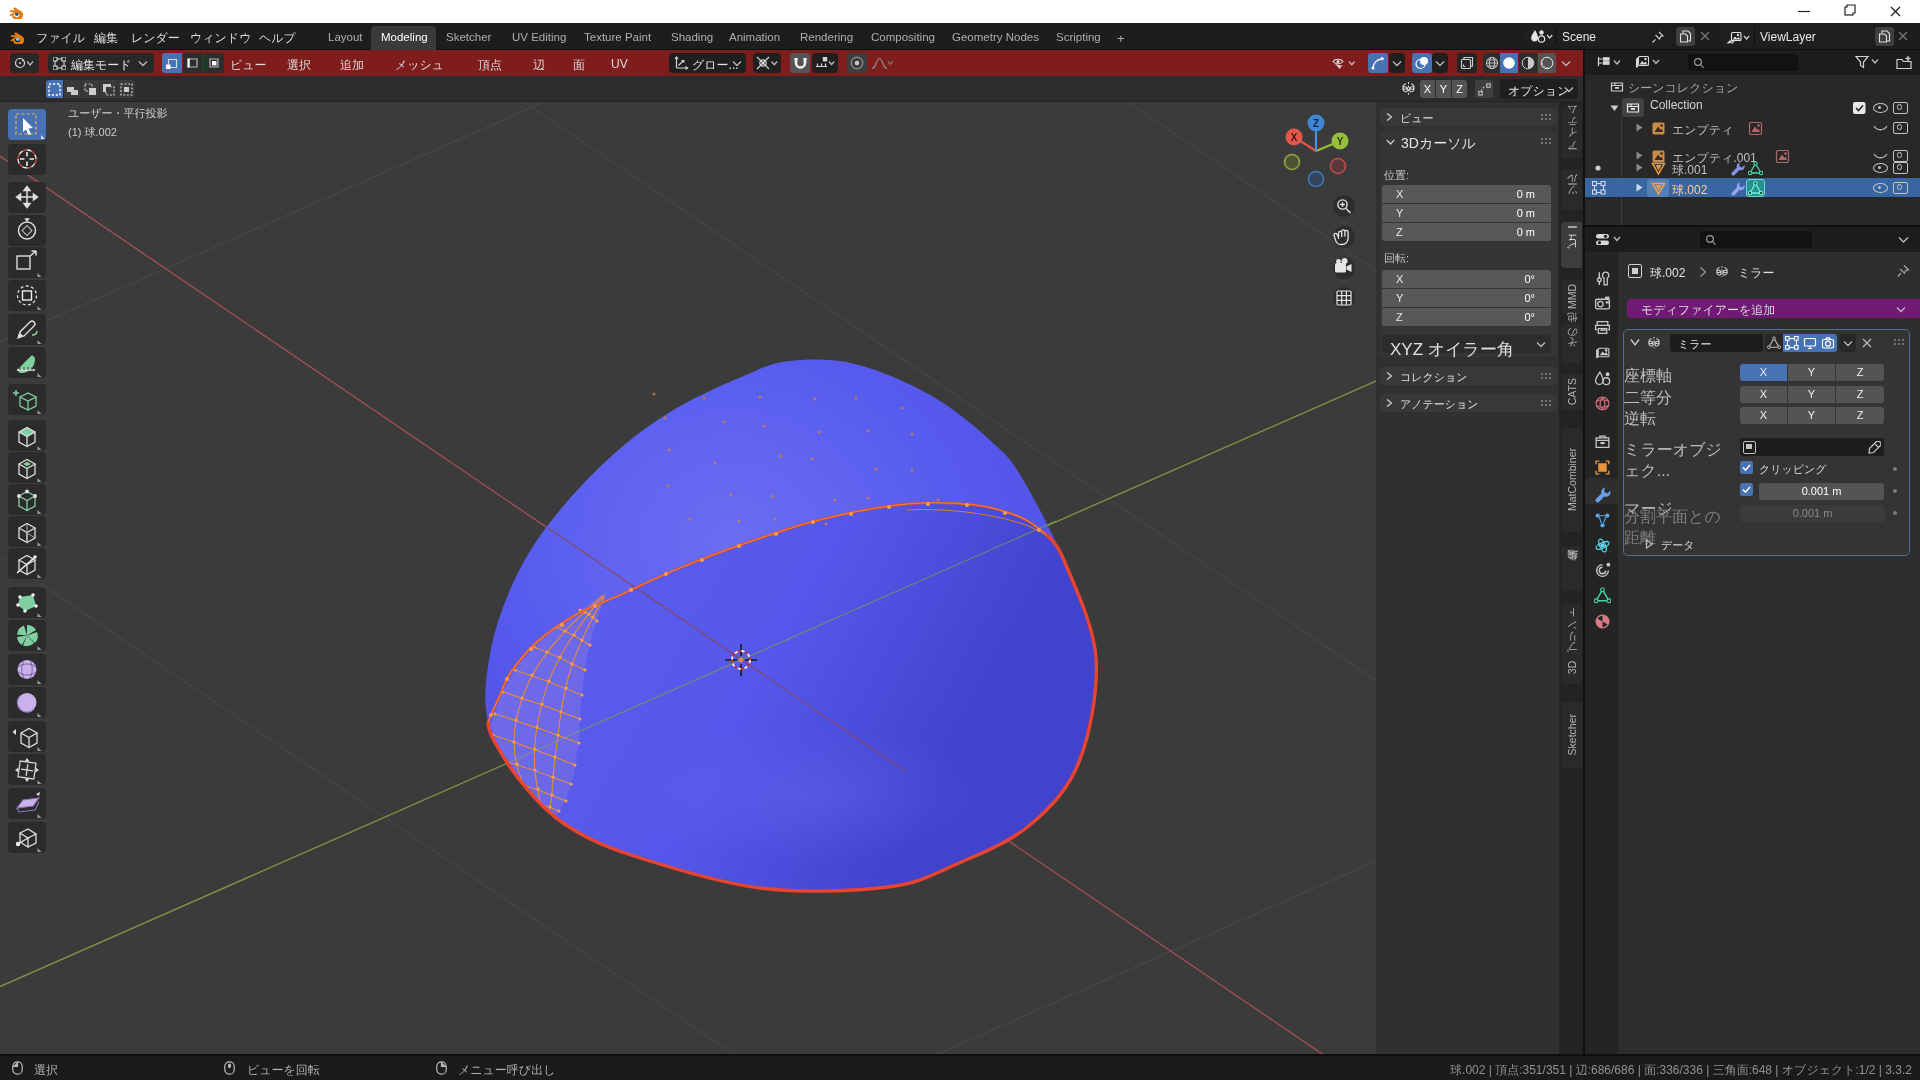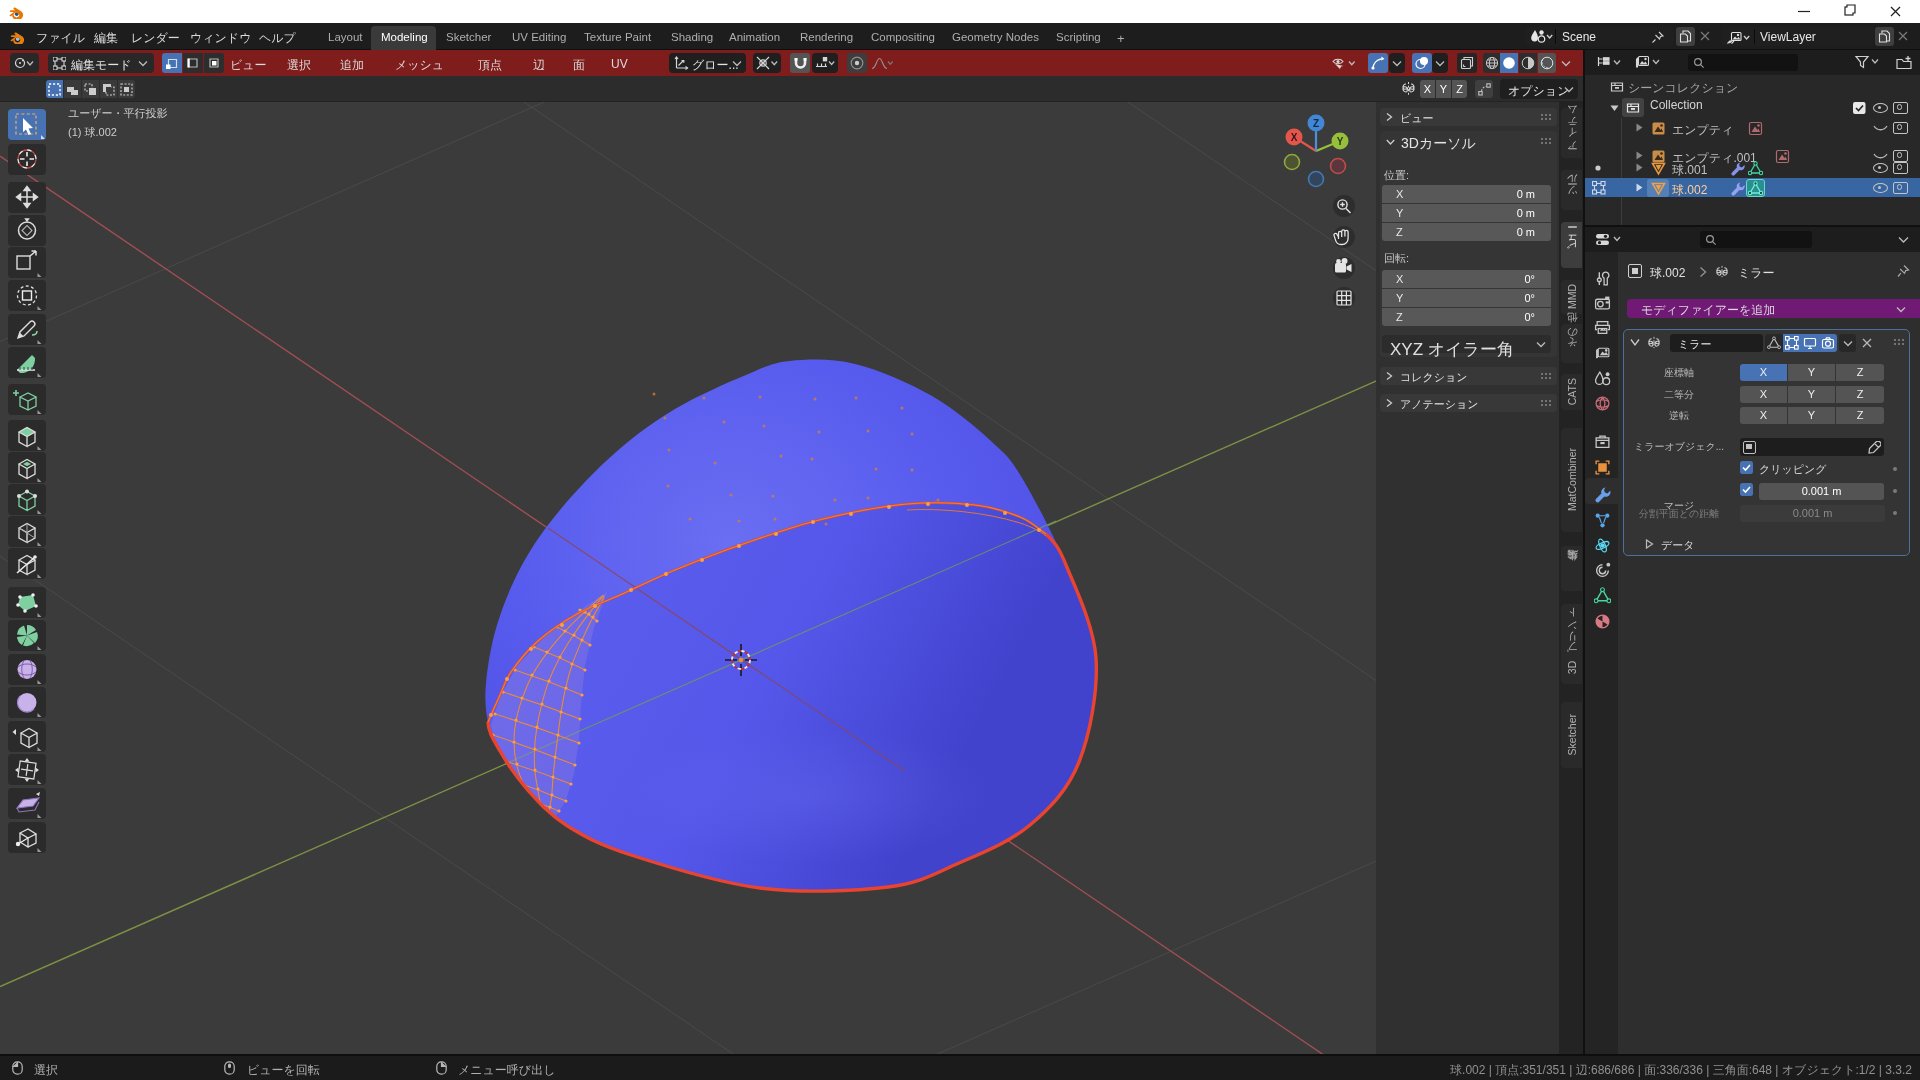--- a/index.html
+++ b/index.html
@@ -24,21 +24,21 @@
 .olrow{position:absolute;left:0;width:335px;height:19px}
 .stx{top:6px;font-size:12px;color:#b0b0b0}
 .ic{position:absolute;left:9px;top:4px;width:17px;height:17px}
 .eye{position:absolute;left:288px;top:3px;width:15px;height:13px}
 .eye::before{content:"";position:absolute;left:0;top:2px;width:13px;height:8px;border:1.2px solid #c4c4c4;border-radius:50%}
 .eye::after{content:"";position:absolute;left:4.6px;top:4.8px;width:3.6px;height:3.6px;background:#c4c4c4;border-radius:50%}
 .cam{position:absolute;left:308px;top:3px;width:16px;height:13px}
 .cam::before{content:"";position:absolute;left:0;top:1px;width:13px;height:10px;border:1.2px solid #c4c4c4;border-radius:2px}
 .cam::after{content:"";position:absolute;left:3.6px;top:3.4px;width:3.4px;height:3.4px;border:1.4px solid #c4c4c4;border-radius:50%}
 .ptab{position:absolute;left:1585px;width:35px;height:25px}
-.plabel{position:absolute;font-size:10px;color:#bdbdbd;text-align:center;width:110px}
+.plabel{position:absolute;font-size:16px;color:#bdbdbd;text-align:left;width:110px}
 .pfield{position:absolute;left:1740px;width:145px;height:17px;background:#545454;border-radius:3px;font-size:11px;color:#fff;text-align:center;line-height:17px}
 .pdot{position:absolute;left:1893px;width:4px;height:4px;border-radius:50%;background:#7a7a7a}
 .cbx{position:absolute;width:13px;height:13px;background:#4772b3;border-radius:2.5px}
 </style></head>
 <body>
 <div id="app">
 <svg class="a" style="left:0;top:102px" width="1583" height="954" viewBox="0 102 1583 954">
  <defs>
   <radialGradient id="gdome" cx="0.40" cy="0.34" r="0.85">
    <stop offset="0" stop-color="#6a6ef2"></stop>

